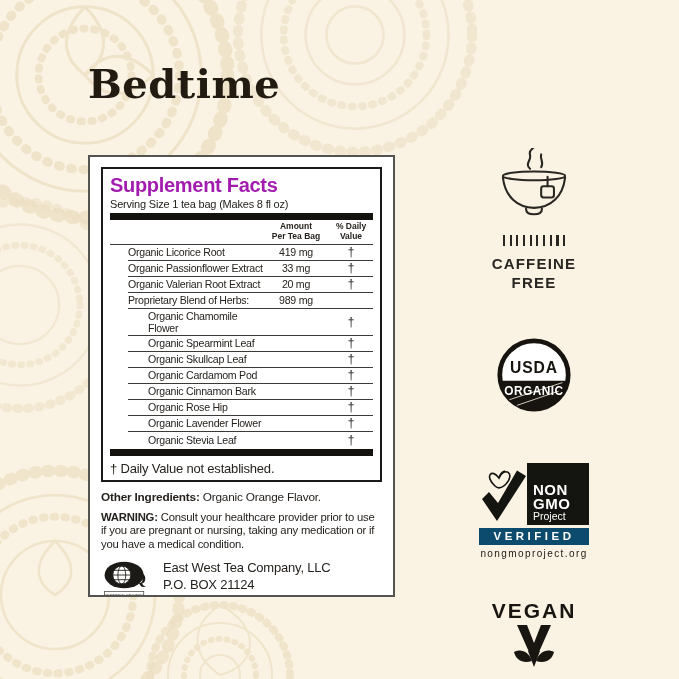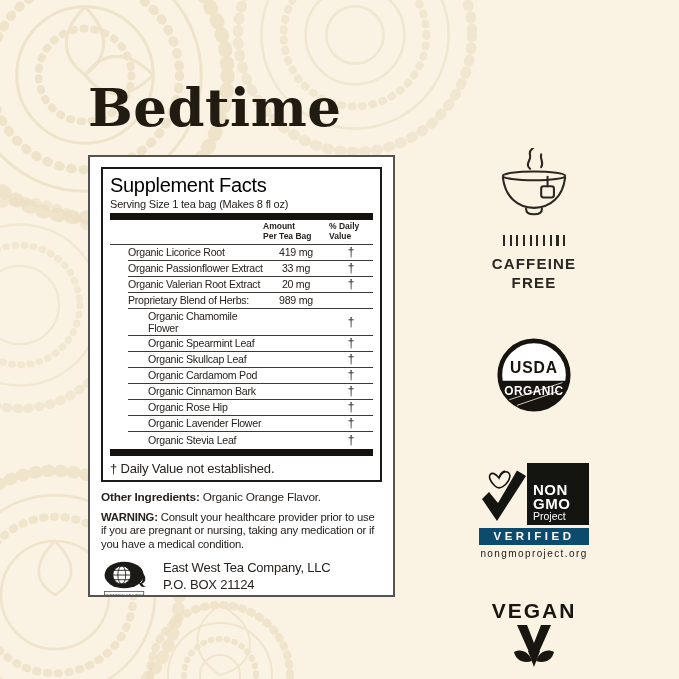--- a/index.html
+++ b/index.html
@@ -10,43 +10,43 @@
     position:relative; width:679px; height:679px;
     background:#faf2e3; overflow:hidden; color:#26221e;
   }
 
   
   .mnd { position:absolute; opacity:.75; }
   .mnd svg { display:block; }
 
   
   .title {
-    position:absolute; left:88px; top:76px;
+    position:absolute; left:88px; top:60px;
     font-family:"DejaVu Serif", serif; font-weight:600;
-    font-size:53px; color:#221b12; letter-spacing:.5px;
+    font-size:40px; color:#221b12; letter-spacing:.5px;
   }
 
   
   .card {
     position:absolute; left:88px; top:155px; width:307px; height:442px;
     background:#ffffff; border:2px solid #55534f; padding:10px 11px 8px;
     overflow:hidden;
   }
   .sf-box { border:2px solid #1b1a18; padding:5px 7px 3px; }
-  .sf-title { font-size:20px; font-weight:normal; letter-spacing:-.3px; color:#000000; }
+  .sf-title { font-size:20px; font-weight:bold; letter-spacing:-.3px; color:#a21caf; }
   .sf-serving { font-size:11px; letter-spacing:-.2px; margin:1px 0 3px; }
   .bar { height:7px; background:#151310; }
   .bar.top { margin:1px 0 0; }
   .bar.bottom { margin:1px 0 2px; }
 
   .sf-head, .sf-row {
     display:grid; grid-template-columns:1fr 66px 44px; align-items:center;
   }
   .sf-head { border-bottom:1px solid #3c3a37; padding:2px 0 2px; }
-  .sf-head .h { font-size:8.5px; font-weight:bold; line-height:1.15; }
+  .sf-head .h { font-size:8.5px; font-weight:bold; line-height:1.15; text-align:center; }
   .sf-row { min-height:16px; border-bottom:1px solid #3c3a37; font-size:10.6px; letter-spacing:-.25px;margin-left:18px; }
   .sf-row:last-child { border-bottom:none; }
   .sf-row .nm { padding:1px 0; }
   .sf-row.indent .nm { padding-left:20px; }
   .sf-row .amt { text-align:center; }
   .sf-row .dv { text-align:center; font-size:12px; }
   .sf-foot { font-size:13px; letter-spacing:-.2px; padding:3px 0 1px; }
 
   .other { margin-top:8px; font-size:11.8px; letter-spacing:-.2px; }
   .warning { margin-top:7px; font-size:11.3px; letter-spacing:-.2px; line-height:1.22; }

